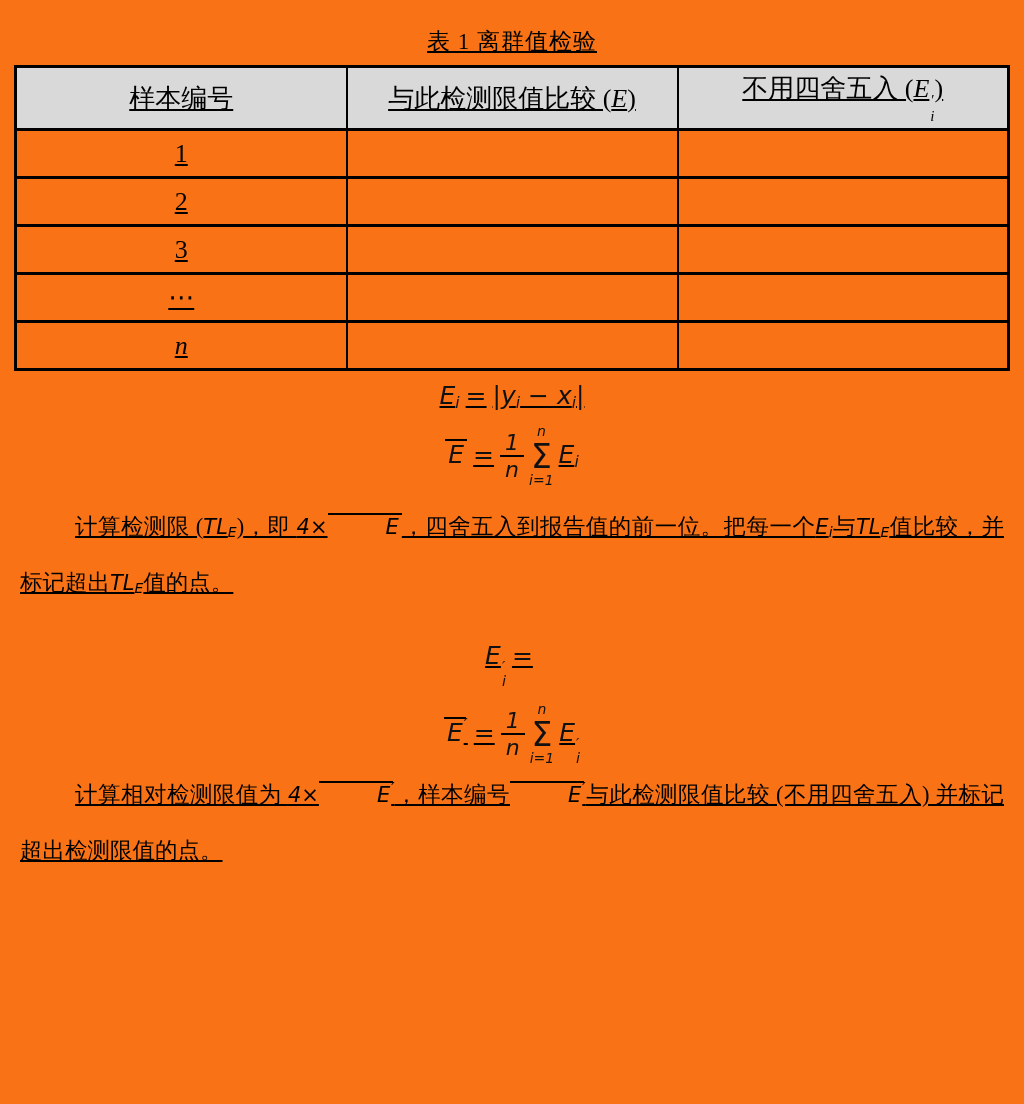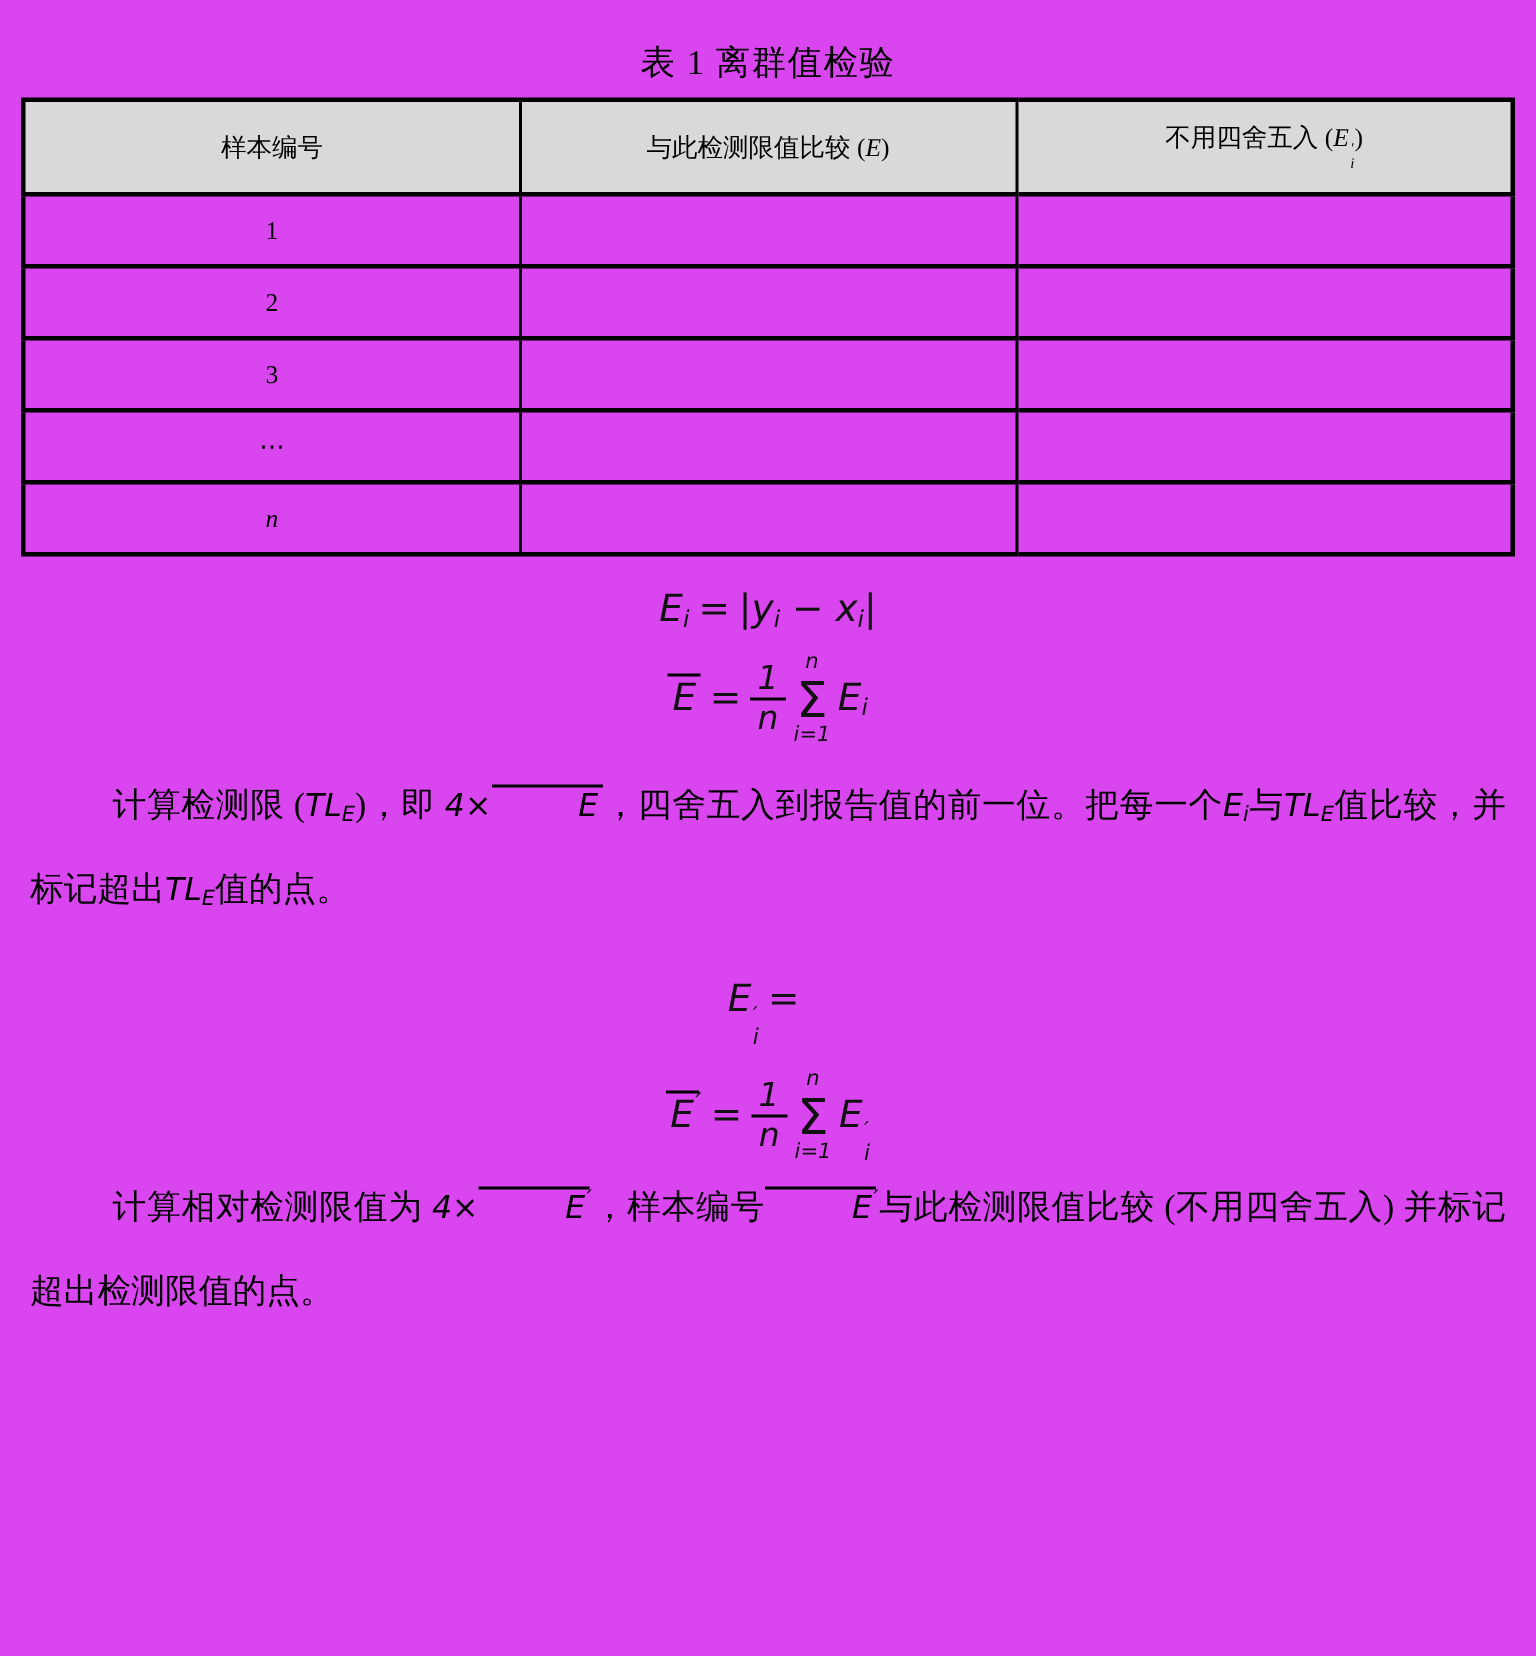--- a/index.html
+++ b/index.html
@@ -1,23 +1,24 @@
 <!DOCTYPE html>
 <html><head>
 <meta charset="utf-8">
 <style>
   html, body { margin: 0; padding: 0; background: #ffffff; }
   .page {
     position: relative;
     width: 1024px;
     height: 1104px;
-    background: #d946ef;
+    background: #f97316;
     color: #000000;
     font-family: "Liberation Serif", "DejaVu Serif", serif;
     overflow: hidden;
+    text-decoration: underline;
   }
   .doc-title {
     margin-top: 26px;
     text-align: center;
     font-size: 23px;
     letter-spacing: 1px;
   }
   table.outlier {
     width: 996px;
     margin: 8px auto 0 auto;
@@ -25,21 +26,21 @@
     table-layout: fixed;
   }
   table.outlier td, table.outlier th {
     border-left: 2px solid #000;
     border-right: 2px solid #000;
     border-top: 3px solid #000;
     border-bottom: 3px solid #000;
     text-align: center;
     vertical-align: middle;
     font-weight: normal;
-    font-size: 17px;
+    font-size: 26px;
     padding: 0;
   }
   table.outlier { border: 3px solid #000; }
   table.outlier th { height: 60px; background: #d9d9d9; }
   table.outlier td { height: 45px; }
   table.outlier tr.mean-row td { height: 61px; }
   .ser-it { font-style: italic; }
   .cjk-num { font-family: "Liberation Serif", "DejaVu Serif", serif; }
 
   
@@ -108,21 +109,21 @@
     display: inline-flex;
     flex-direction: column;
     align-items: center;
     vertical-align: middle;
     line-height: 1;
     margin: 0 5px;
   }
   .bigsum .limit { font-size: 14px; line-height: 1.1; }
   .bigsum .sigma { font-size: 33px; font-style: normal; line-height: 1; }
 
-  .f1 { margin-top: 14px; height: 42px; line-height: 42px; }
+  .f1 { margin-top: 4px; height: 42px; line-height: 42px; }
   .f2 { margin-top: 2px; height: 72px; line-height: 72px; }
   .f3 { margin-top: 2px; height: 86px; line-height: 86px; }
   .f4 { margin-top: 0px; height: 68px; line-height: 68px; }
   .p1 { margin-top: 26px; }
   .p2 { margin-top: 8px; }
   .p3 { margin-top: 26px; }
   .p4 { margin-top: 0px; }
 </style>
 </head>
 <body>

